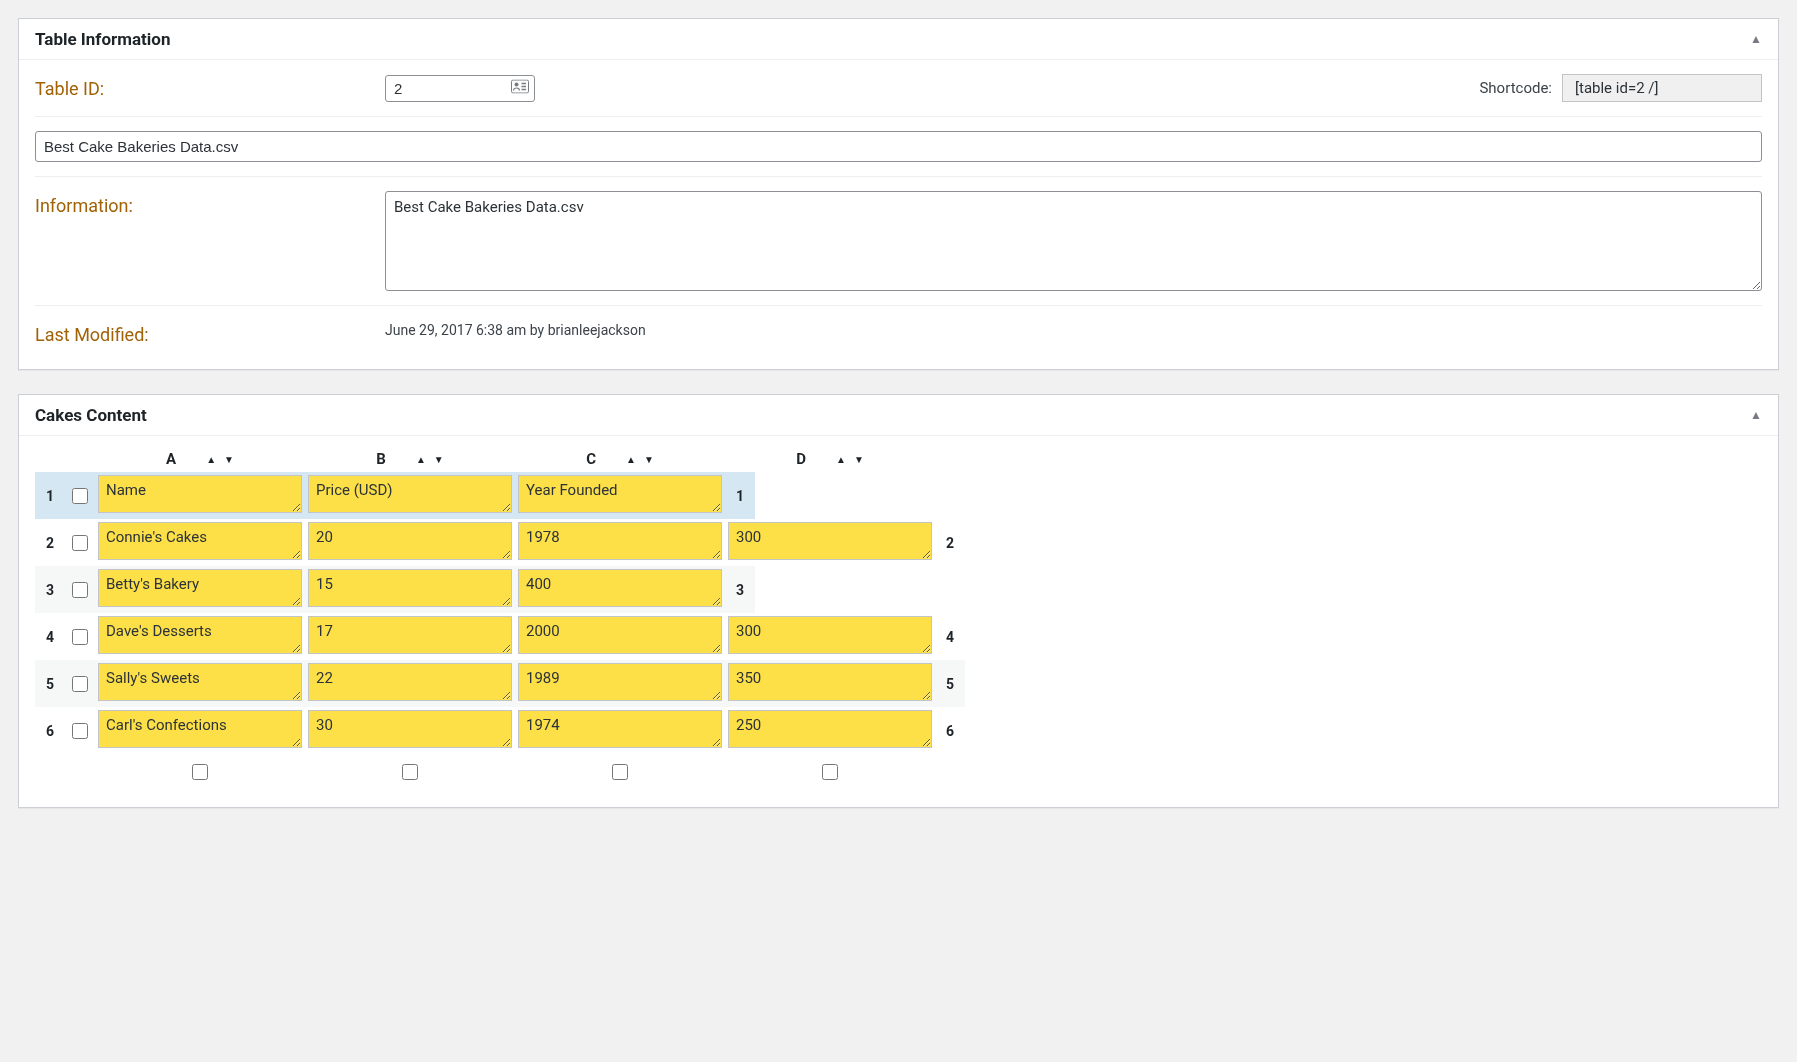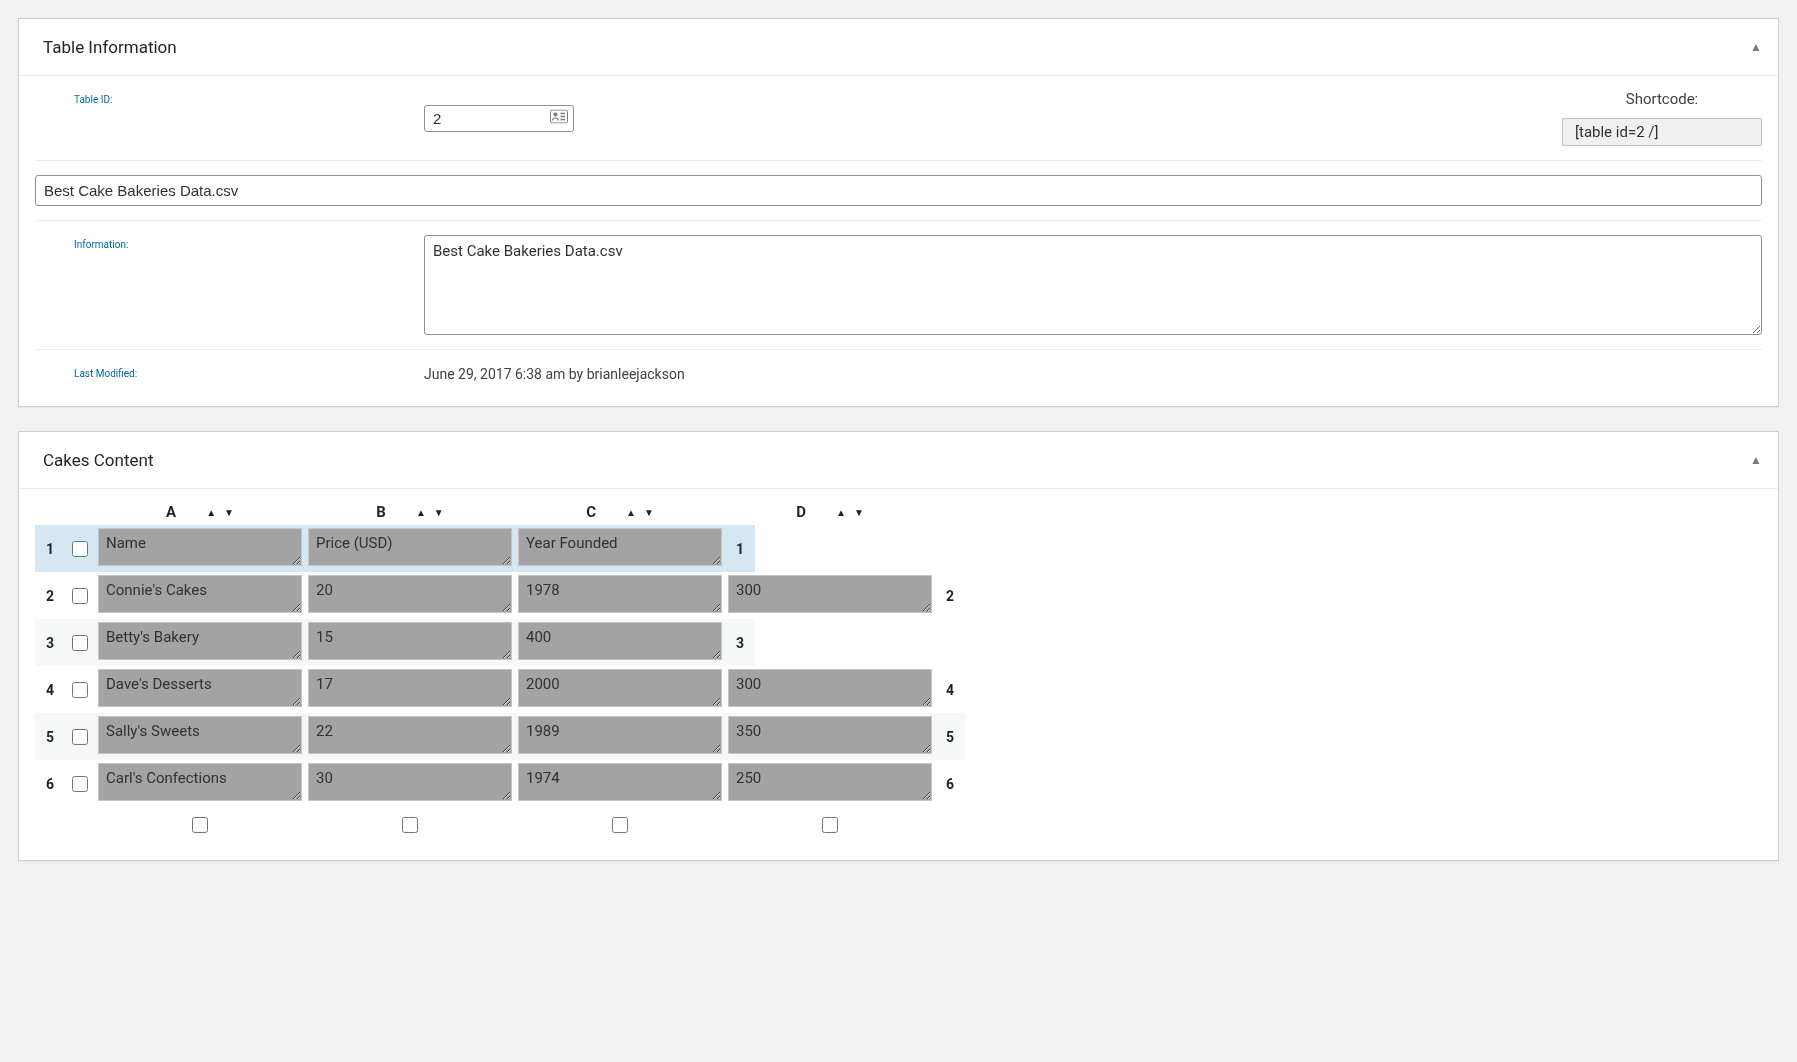--- a/index.html
+++ b/index.html
@@ -19,46 +19,45 @@
 }
 .panel-header {
   display: flex;
   align-items: center;
   justify-content: space-between;
   padding: 10px 16px;
   border-bottom: 1px solid #eee;
 }
 .panel-title {
   font-size: 17px;
-  font-weight: 400;
+  font-weight: 700;
   color: #1d2327;
-  margin: 8px;
+  margin: 0;
 }
 .toggle-icon {
   color: #787c82;
   font-size: 12px;
   cursor: pointer;
   user-select: none;
 }
 .panel-body {
   padding: 0 16px 10px 16px;
 }
 .field-row {
   display: flex;
   align-items: flex-start;
   padding: 14px 0;
   border-bottom: 1px solid #eee;
 }
 .field-row:last-child { border-bottom: none; }
 .field-label {
   width: 350px;
-  color: #0369a1;
-  font-size: 10px;
+  color: #a16207;
+  font-size: 18px;
   padding-top: 4px;
-  margin-left: 39px;
 }
 .field-control {
   flex: 1;
   display: flex;
   align-items: center;
 }
 input[type=text].small-input {
   width: 150px;
   padding: 4px 28px 4px 8px;
   font-size: 15px;
@@ -76,21 +75,20 @@
   right: 6px;
   top: 50%;
   transform: translateY(-50%);
   color: #787c82;
 }
 .shortcode-wrap {
   margin-left: auto;
   display: flex;
   align-items: center;
   gap: 10px;
-  flex-direction: column;
 }
 .shortcode-label {
   font-size: 15px;
   color: #3c434a;
 }
 .shortcode-box {
   background: #f0f0f1;
   border: 1px solid #c3c4c7;
   padding: 4px 12px;
   font-size: 15px;
@@ -195,21 +193,21 @@
   flex-shrink: 0;
   padding: 3px;
 }
 .cell textarea {
   width: 100%;
   height: 38px;
   min-height: 38px;
   padding: 5px 7px;
   font-size: 15px;
   border: 1px solid #c3c4c7;
-  background: #a3a3a3;
+  background: #fde047;
   color: #2c3338;
   resize: both;
   font-family: inherit;
   line-height: 1.3;
   overflow: hidden;
 }
 .row-num-right {
   width: 30px;
   flex-shrink: 0;
   display: flex;

